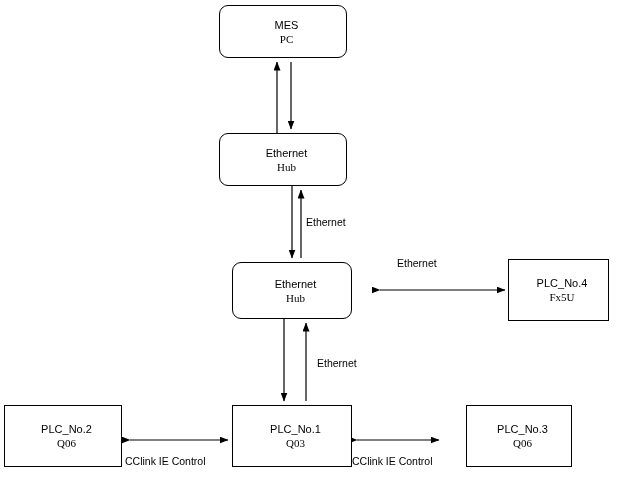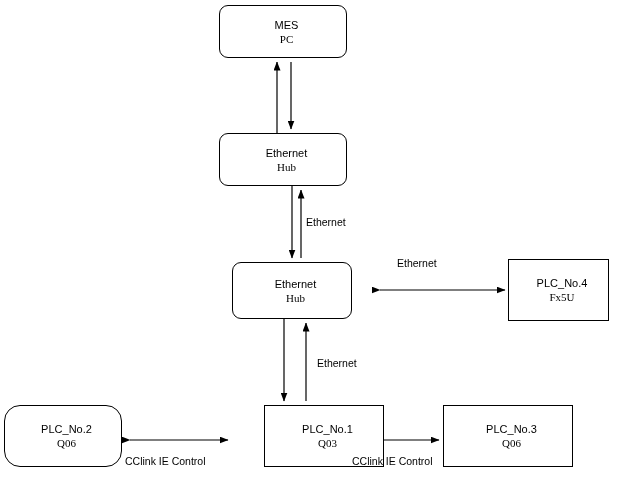--- a/index.html
+++ b/index.html
@@ -93,31 +93,31 @@
   <div class="node rounded" style="left:232px; top:262px; width:120px; height:57px;">
     <span>Ethernet</span>
     <span class="line2">Hub</span>
   </div>
 
   <div class="node" style="left:508px; top:259px; width:101px; height:62px;">
     <span>PLC_No.4</span>
     <span class="line2">Fx5U</span>
   </div>
 
-  <div class="node" style="left:4px; top:405px; width:118px; height:62px;border-radius:16px;">
+  <div class="node" style="left:4px; top:405px; width:118px; height:62px;">
     <span>PLC_No.2</span>
     <span class="line2">Q06</span>
   </div>
 
-  <div class="node" style="left:232px; top:405px; width:120px; height:62px;margin-left:32px;">
+  <div class="node" style="left:232px; top:405px; width:120px; height:62px;">
     <span>PLC_No.1</span>
     <span class="line2">Q03</span>
   </div>
 
-  <div class="node" style="left:443px; top:405px; width:130px; height:62px;">
+  <div class="node" style="left:466px; top:405px; width:106px; height:62px;">
     <span>PLC_No.3</span>
     <span class="line2">Q06</span>
   </div>
 
   <div class="edge-label" style="left:306px; top:216px;">Ethernet</div>
   <div class="edge-label" style="left:397px; top:257px;">Ethernet</div>
   <div class="edge-label" style="left:317px; top:357px;">Ethernet</div>
   <div class="edge-label" style="left:125px; top:455px;">CClink IE Control</div>
   <div class="edge-label" style="left:352px; top:455px;">CClink IE Control</div>
 

